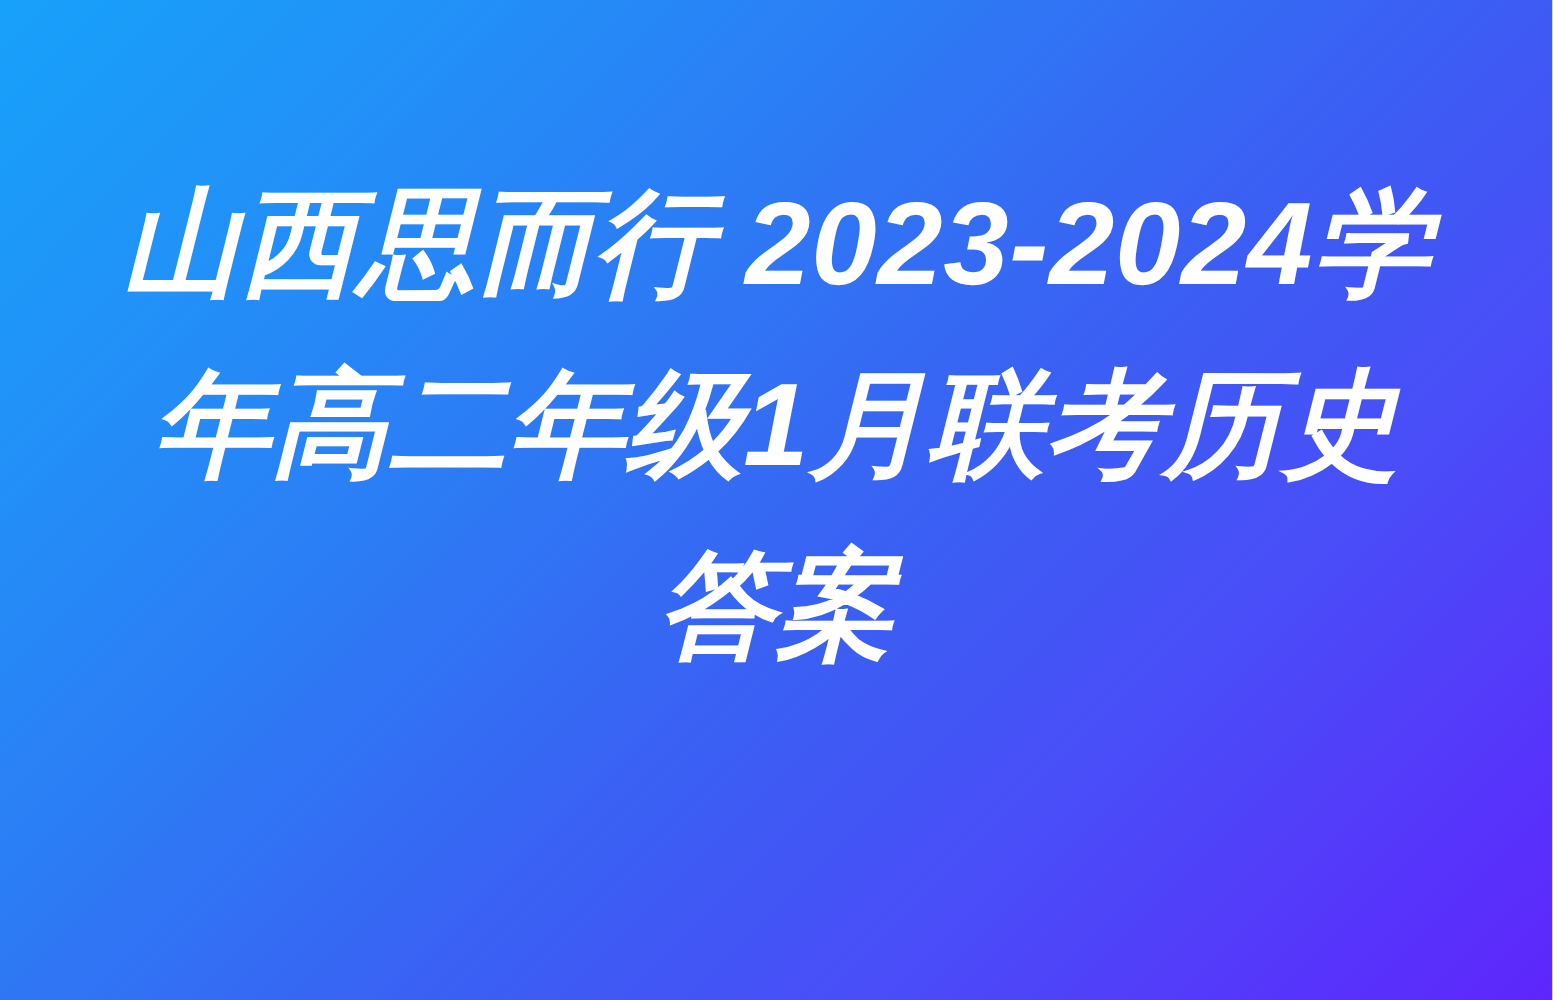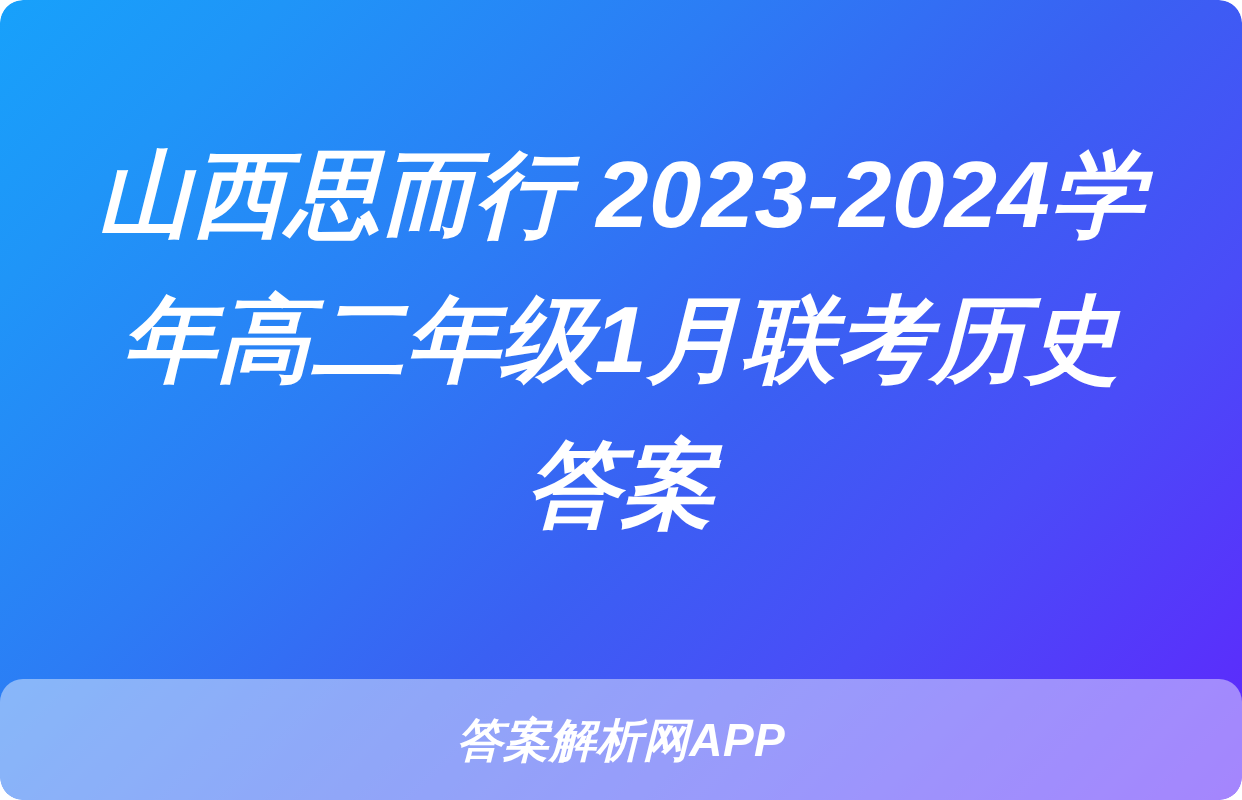--- a/index.html
+++ b/index.html
@@ -1,21 +1,21 @@
 <!DOCTYPE html>
 <html><head>
 <meta charset="utf-8">
 <title>答案解析网</title>
 <style>
   html, body {
     margin: 0;
     padding: 0;
     background: #ffffff;
   }
-  * { box-sizing: border-box; border-radius: 23px; }
+  * { box-sizing: border-box; }
 
   .poster {
     position: relative;
     width: 1242px;
     height: 800px;
     overflow: hidden;
     font-family: "Liberation Sans", "DejaVu Sans", sans-serif;
     background: linear-gradient(135deg,
         #17a1fb 0%,
         #1f95f8 14%,
@@ -78,17 +78,14 @@
 </style>
 </head>
 <body>
 
 <div class="poster">
 
   <div class="headline-area">
     <h1 class="headline">山西思而行 2023-2024学年高二年级1月联考历史答案</h1>
   </div>
 
-  <div class="footer-bar">
-    <span class="footer-label">答案解析网APP</span>
-  </div>
 
 </div>
 
 </body></html>

